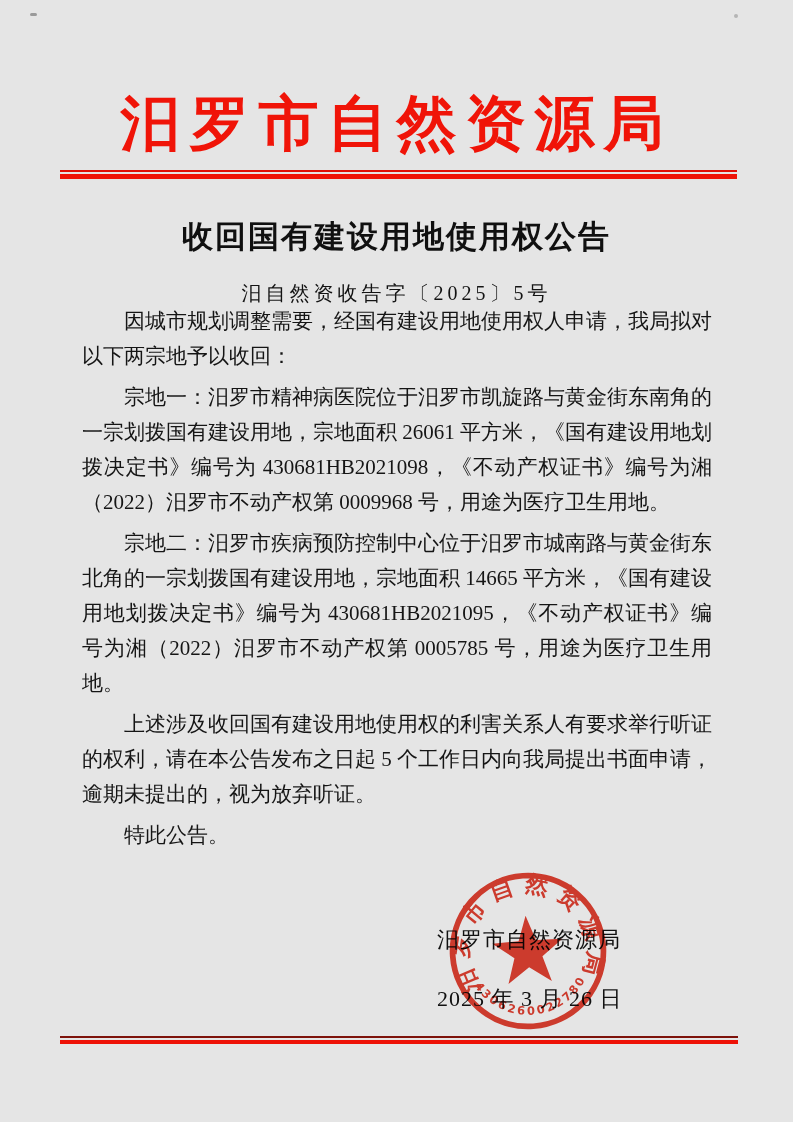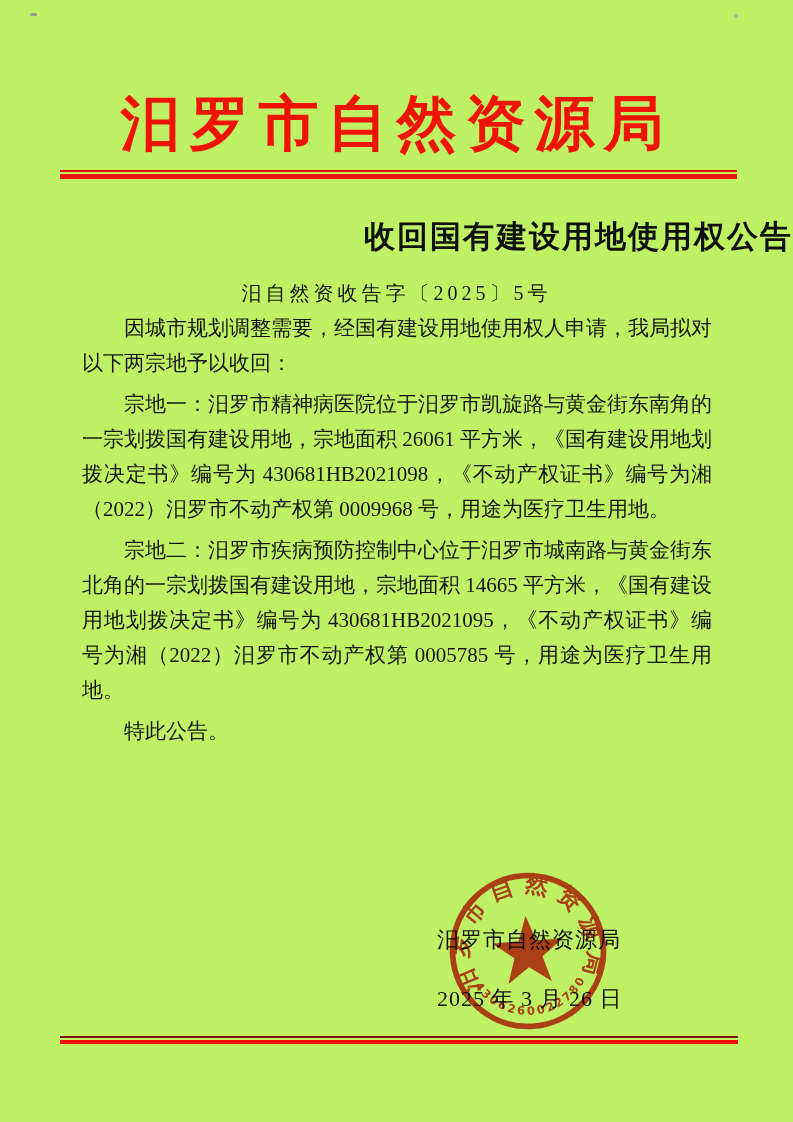--- a/index.html
+++ b/index.html
@@ -1,41 +1,41 @@
 <!DOCTYPE html>
 <html><head>
 <meta charset="utf-8">
 <style>
   html,body{margin:0;padding:0;background:#888;}
   .page{
     position:relative;width:793px;height:1122px;margin:0 auto;
-    background:#bef264;overflow:hidden;
+    background:#e5e5e5;overflow:hidden;
     font-family:"Liberation Serif","DejaVu Serif",serif;
     color:#151515;
   }
   .agency-name{
     position:absolute;top:84px;left:0;right:0;
     text-align:center;font-size:60px;font-weight:700;
     color:#f01408;letter-spacing:9px;white-space:nowrap;
   }
   .header-rule{position:absolute;top:170px;left:60px;right:56px;}
   .rule-thin-a{height:2px;background:#e01008;}
   .rule-gap{height:2px;background:transparent;}
   .rule-thick-a{height:5px;background:#ef1408;}
   .doc-title{
     position:absolute;top:216px;left:0;right:0;
-    text-align:right;font-size:31px;font-weight:700;
+    text-align:center;font-size:31px;font-weight:700;
     color:#101010;letter-spacing:2px;white-space:nowrap;
   }
   .doc-number{
     position:absolute;top:280px;left:0;right:0;
     text-align:center;font-size:20px;letter-spacing:4px;color:#131313;font-family:Liberation Serif, serif;
   }
   .body-text{
-    position:absolute;top:311px;left:82px;width:630px;
+    position:absolute;top:304px;left:82px;width:630px;
     font-size:21px;line-height:35px;text-align:justify;
   }
   .body-text p{margin:0 0 6px 0;text-indent:2em;}
   .sign-block{
     position:absolute;left:437px;top:925px;width:200px;
     font-size:22px;color:#111;z-index:1;
   }
   .sign-name{letter-spacing:1px;white-space:nowrap;}
   .sign-date{margin-top:29px;letter-spacing:1px;white-space:nowrap;}
   .seal{
@@ -66,20 +66,21 @@
   </div>
 
   <div class="doc-title">收回国有建设用地使用权公告</div>
 
   <div class="doc-number">汨自然资收告字〔2025〕5号</div>
 
   <div class="body-text">
     <p>因城市规划调整需要，经国有建设用地使用权人申请，我局拟对以下两宗地予以收回：</p>
     <p>宗地一：汨罗市精神病医院位于汨罗市凯旋路与黄金街东南角的一宗划拨国有建设用地，宗地面积 26061 平方米，《国有建设用地划拨决定书》编号为 430681HB2021098，《不动产权证书》编号为湘（2022）汨罗市不动产权第 0009968 号，用途为医疗卫生用地。</p>
     <p>宗地二：汨罗市疾病预防控制中心位于汨罗市城南路与黄金街东北角的一宗划拨国有建设用地，宗地面积 14665 平方米，《国有建设用地划拨决定书》编号为 430681HB2021095，《不动产权证书》编号为湘（2022）汨罗市不动产权第 0005785 号，用途为医疗卫生用地。</p>
+    <p>上述涉及收回国有建设用地使用权的利害关系人有要求举行听证的权利，请在本公告发布之日起 5 个工作日内向我局提出书面申请，逾期未提出的，视为放弃听证。</p>
     <p>特此公告。</p>
   </div>
 
   <div class="sign-block">
     <div class="sign-name">汨罗市自然资源局</div>
     <div class="sign-date">2025 年 3 月 26 日</div>
   </div>
 
   <svg class="seal" viewBox="0 0 200 200" xmlns="http://www.w3.org/2000/svg">
     <defs>

